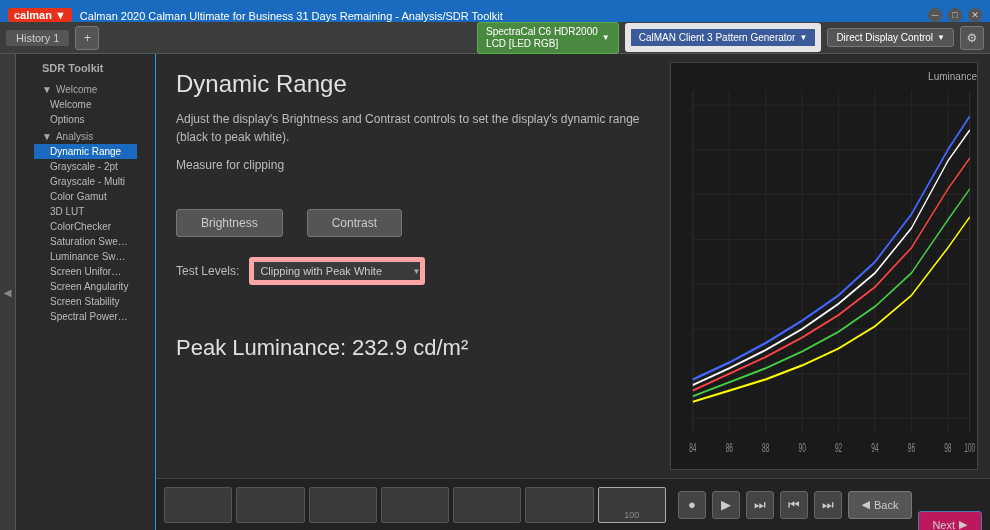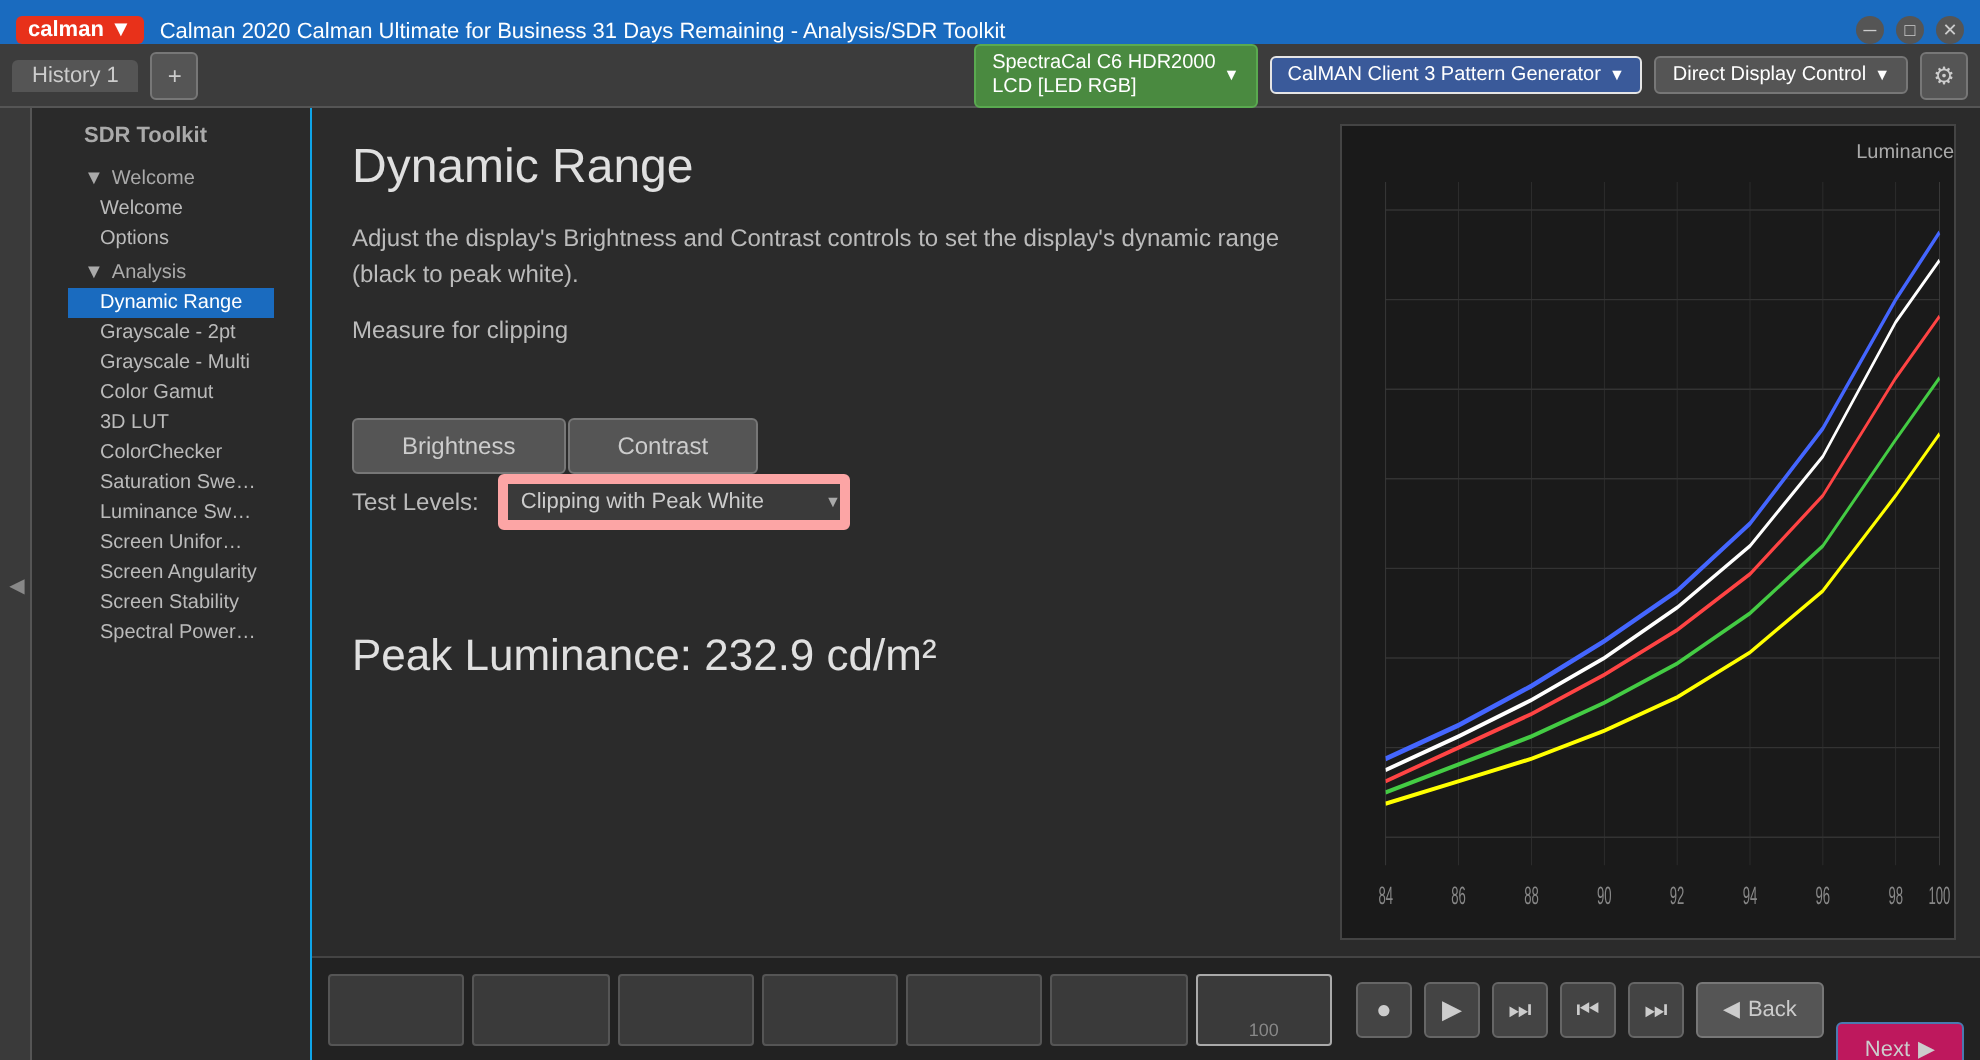--- a/index.html
+++ b/index.html
@@ -55,21 +55,21 @@
     .toolbar-spacer { flex: 1; }
     .device-btn {
       display: flex; align-items: center; gap: 4px;
       padding: 3px 8px;
       border-radius: 3px;
       font-size: 10px;
       cursor: pointer;
       color: #fff;
     }
     .device-btn.green { background: #4a8a40; border: 1px solid #5aaa50; }
-    .device-btn.blue  { background: #3a5a9a; border: 1px solid #e5e5e5; }
+    .device-btn.blue  { background: #3a5a9a; border: 6px solid #e5e5e5; }
     .device-btn.gray  { background: #555; border: 1px solid #777; }
     .device-btn .arr { font-size: 8px; }
     .toolbar-icon-btn {
       width: 24px; height: 24px;
       background: #555; border: 1px solid #777;
       border-radius: 3px; cursor: pointer;
       display: flex; align-items: center; justify-content: center;
       color: #ccc; font-size: 12px;
     }
 
@@ -143,21 +143,22 @@
     }
 
     .measure-text {
       font-size: 12px;
       color: #bbb;
       margin-bottom: 37px;
     }
 
     .action-buttons {
       display: flex;
-      gap: 1px;
+      gap: 24px;
+      margin-bottom: 20px;
     }
     .action-btn {
       padding: 6px 24px;
       background: #555;
       border: 1px solid #777;
       border-radius: 3px;
       color: #ccc;
       font-size: 12px;
       cursor: pointer;
     }

